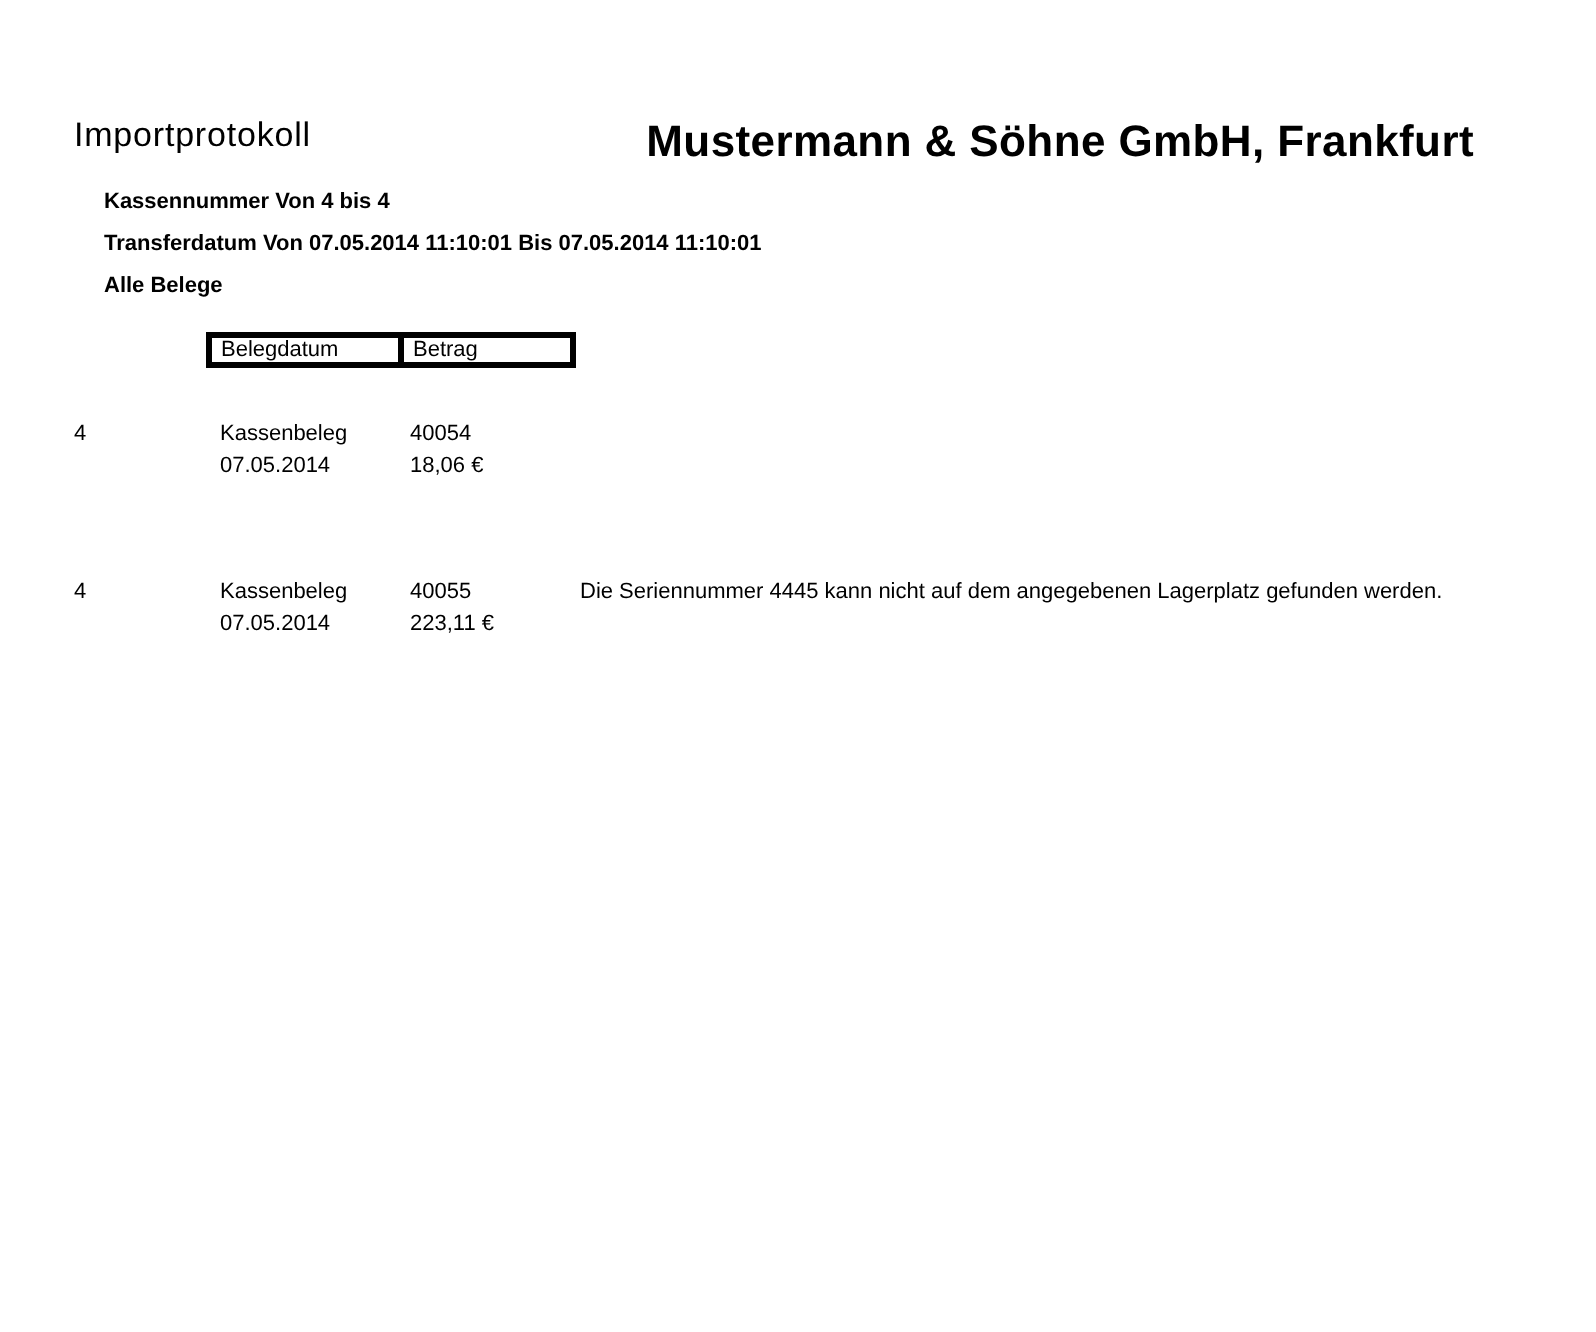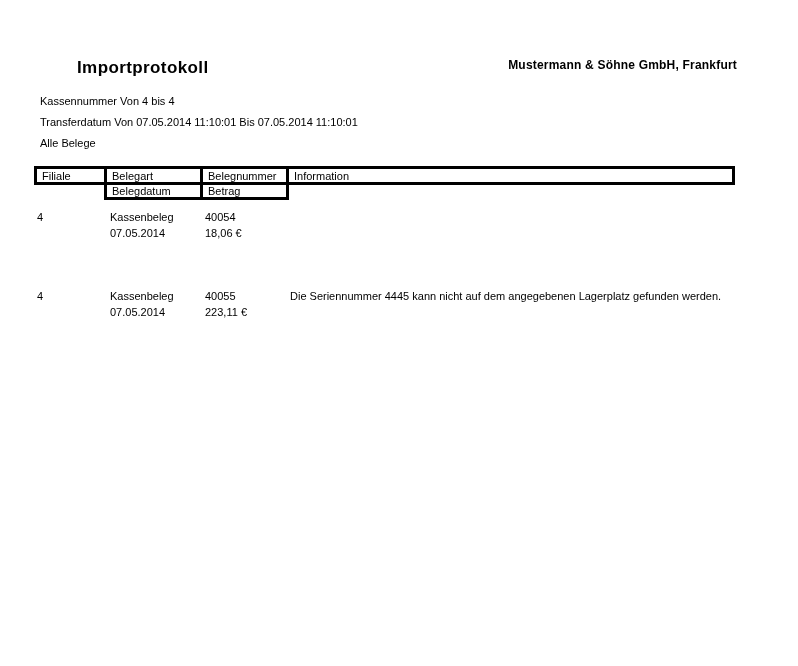--- a/index.html
+++ b/index.html
@@ -14,40 +14,39 @@
     background: #ffffff;
     font-family: "Liberation Sans", "DejaVu Sans", sans-serif;
     color: #000000;
     overflow: hidden;
   }
   .report-title {
     position: absolute;
     left: 37px;
     top: 58px;
     font-size: 17px;
-    font-weight: bold;
+    font-weight: normal;
     letter-spacing: 0.4px;
     white-space: nowrap;
-    margin-left: 40px;
   }
   .company-name {
     position: absolute;
     right: 61px;
     top: 58px;
-    font-size: 12px;
+    font-size: 22px;
     font-weight: bold;
     letter-spacing: 0.2px;
     text-align: left;
     white-space: nowrap;
   }
   .filter-line {
     position: absolute;
-    left: 40px;
+    left: 52px;
     font-size: 11px;
-    font-weight: normal;
+    font-weight: bold;
     white-space: nowrap;
   }
   .filter-kassennummer { top: 95px; }
   .filter-transferdatum { top: 116px; }
   .filter-belege { top: 137px; }
 
   table.header-table {
     position: absolute;
     left: 34px;
     top: 166px;
@@ -105,26 +104,20 @@
   <div class="filter-line filter-belege">Alle Belege</div>
 
   <table class="header-table">
     <colgroup>
       <col style="width:70px">
       <col style="width:96px">
       <col style="width:86px">
       <col style="width:446px">
     </colgroup>
     <tbody>
-      <tr class="hrow1">
-        <td>Filiale</td>
-        <td>Belegart</td>
-        <td>Belegnummer</td>
-        <td>Information</td>
-      </tr>
       <tr class="hrow2">
         <td class="no-border"></td>
         <td>Belegdatum</td>
         <td>Betrag</td>
         <td class="no-border"></td>
       </tr>
     </tbody>
   </table>
 
   <div class="data-row data-row-1">

